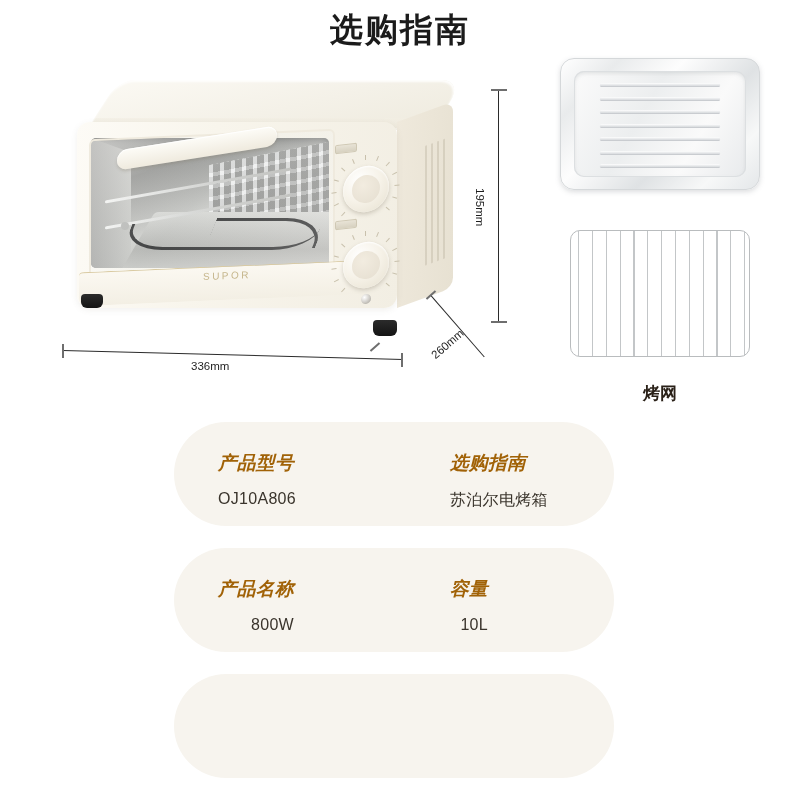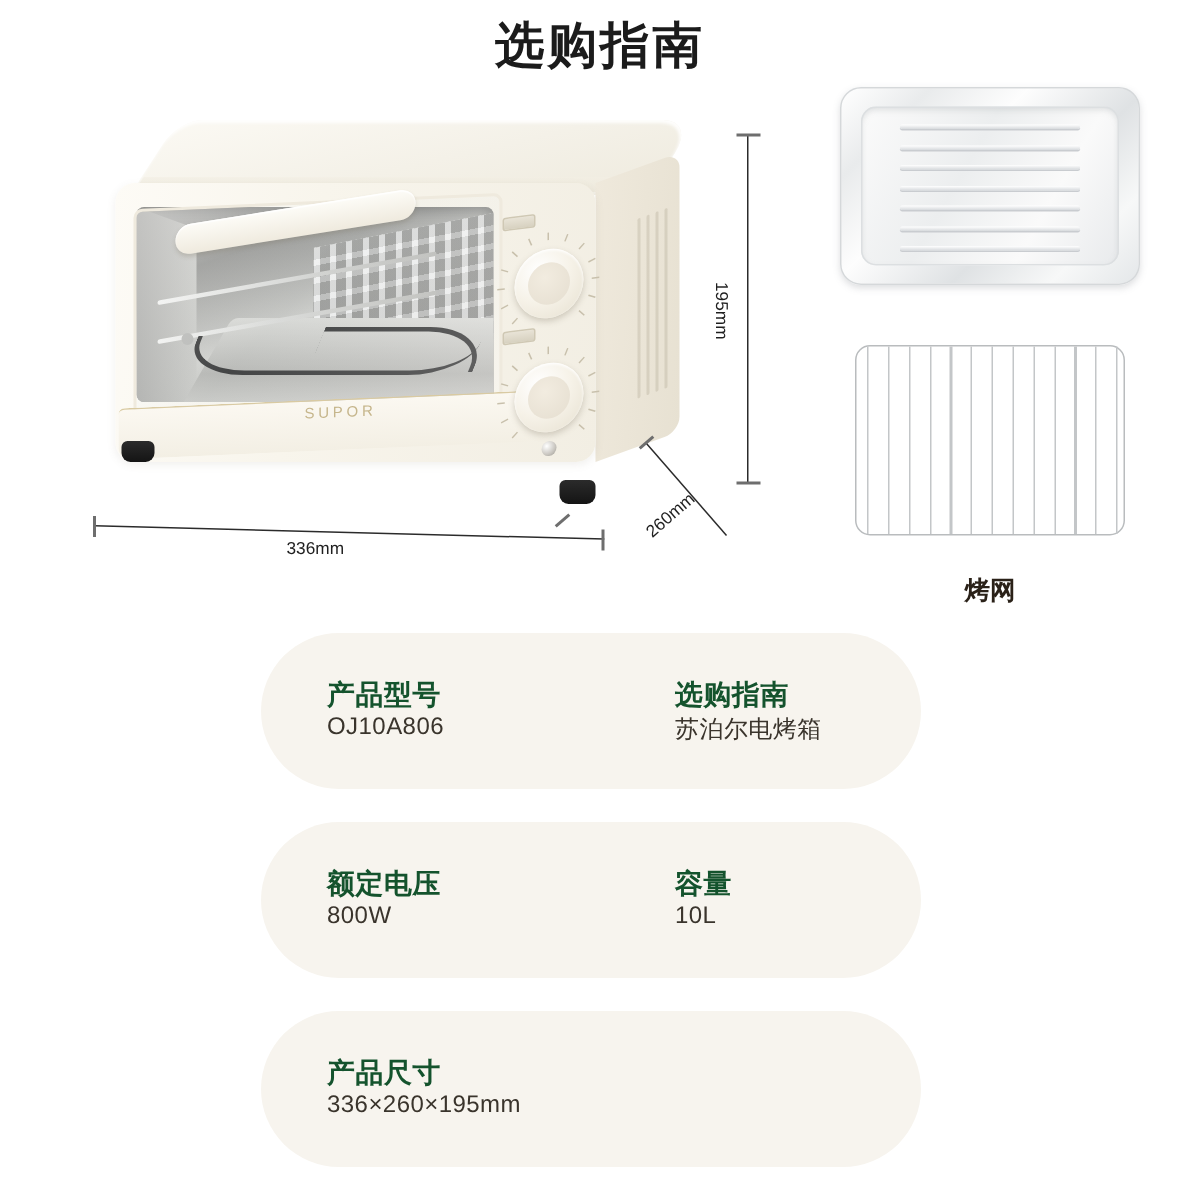--- a/index.html
+++ b/index.html
@@ -215,22 +215,22 @@
 
   
   #spec-list { position:absolute; left:174px; top:422px; width:440px; }
   .spec-card {
     position:relative; width:440px; height:104px;
     background:#f7f4ee; border-radius:52px; margin-bottom:22px;
   }
   .spec-col { position:absolute; top:28px; }
   .spec-col.left { left: 44px; }
   .spec-col.right { left: 276px; }
-  .spec-label { font-size:18.5px; font-weight:700; color:#14532d; letter-spacing:.5px; }
-  .spec-value { margin-top:1px; font-size:16px; color:#3a342c; letter-spacing:.3px; }
+  .spec-label { font-size:18.5px; font-weight:700; color:#a16207; letter-spacing:.5px;font-style:italic; }
+  .spec-value { margin-top:15px; font-size:16px; color:#3a342c; letter-spacing:.3px;text-align:right; }
 </style>
 </head>
 <body>
 
 <div id="page">
 
   <div class="page-title">选购指南</div>
 
   <div id="oven-figure">
 
@@ -395,30 +395,26 @@
         <div class="spec-value">OJ10A806</div>
       </div>
       <div class="spec-col right">
         <div class="spec-label">选购指南</div>
         <div class="spec-value">苏泊尔电烤箱</div>
       </div>
     </div>
 
     <div class="spec-card">
       <div class="spec-col left">
-        <div class="spec-label">额定电压</div>
+        <div class="spec-label">产品名称</div>
         <div class="spec-value">800W</div>
       </div>
       <div class="spec-col right">
         <div class="spec-label">容量</div>
         <div class="spec-value">10L</div>
       </div>
     </div>
 
     <div class="spec-card">
-      <div class="spec-col left">
-        <div class="spec-label">产品尺寸</div>
-        <div class="spec-value">336×260×195mm</div>
-      </div>
     </div>
 
   </div>
 </div>
 
 </body></html>

